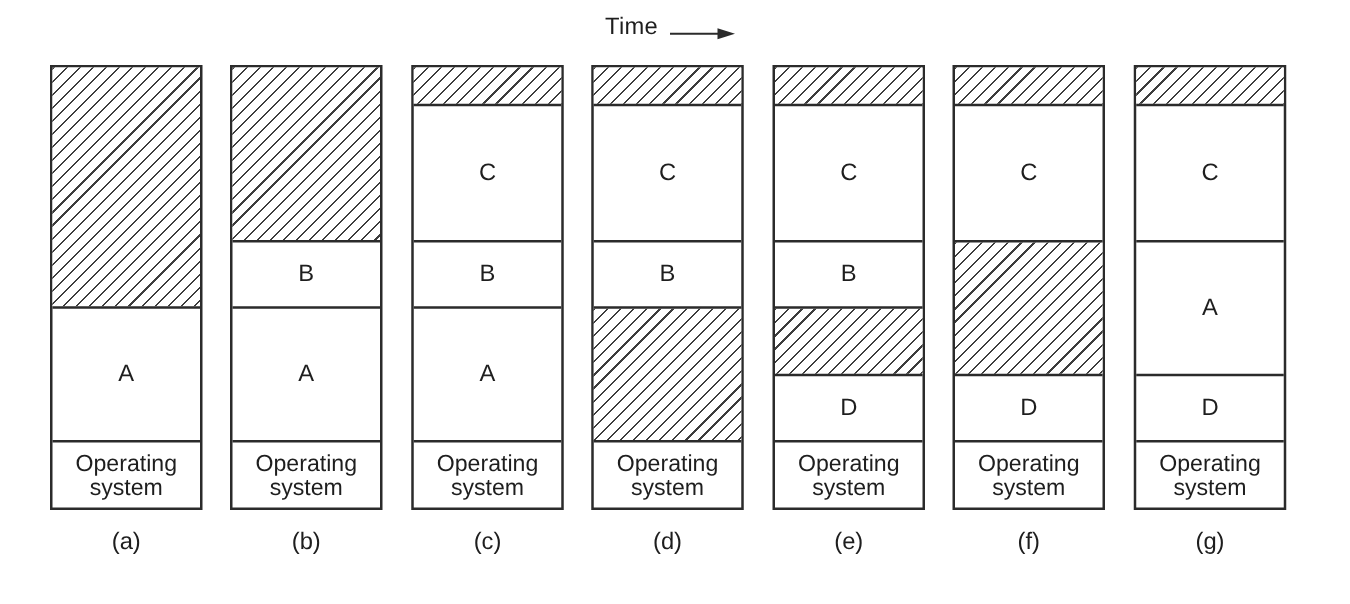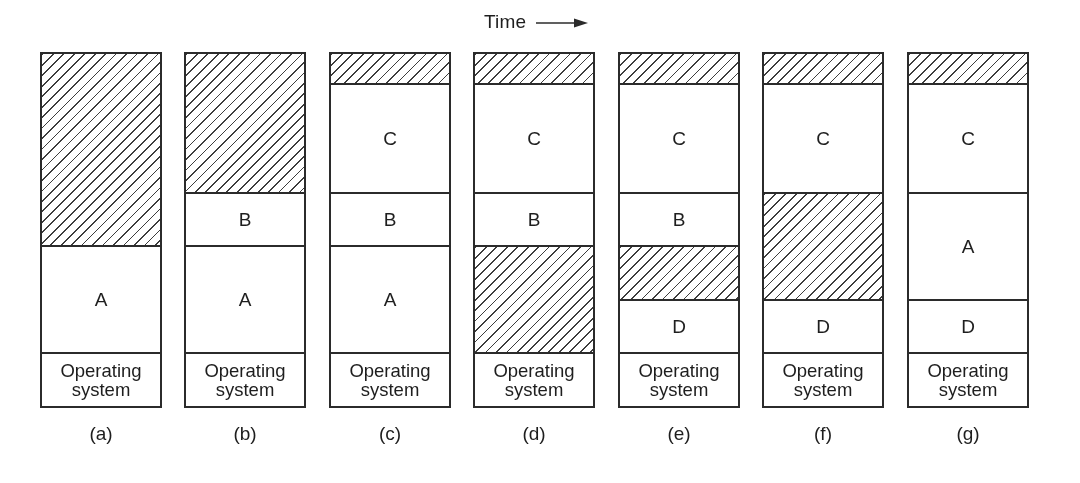--- a/index.html
+++ b/index.html
@@ -1,21 +1,21 @@
 <!DOCTYPE html>
 <html><head>
 <meta charset="utf-8">
 <style>
   html,body{margin:0;padding:0;}
   body{
     width:1080px;height:483px;background:#ffffff;position:relative;overflow:hidden;
     font-family:"Liberation Sans","DejaVu Sans",sans-serif;color:#1e1e1e;
   }
   .figure{position:absolute;inset:0;}
-  .time-header{position:absolute;top:11px;left:484px;display:flex;align-items:center;gap:10px;}
+  .time-header{position:absolute;top:11px;left:484px;display:flex;align-items:flex-end;gap:10px;}
   .time-label{font-size:19px;letter-spacing:0.2px;}
   .time-arrow{display:block;margin-top:2px;}
   .col{position:absolute;top:52px;width:122px;}
   .box{
     box-sizing:content-box;height:352px;border:2px solid #2b2b2b;
     display:flex;flex-direction:column;background:#ffffff;
   }
   .seg{
     box-sizing:border-box;display:flex;align-items:center;justify-content:center;
     font-size:19px;overflow:hidden;

